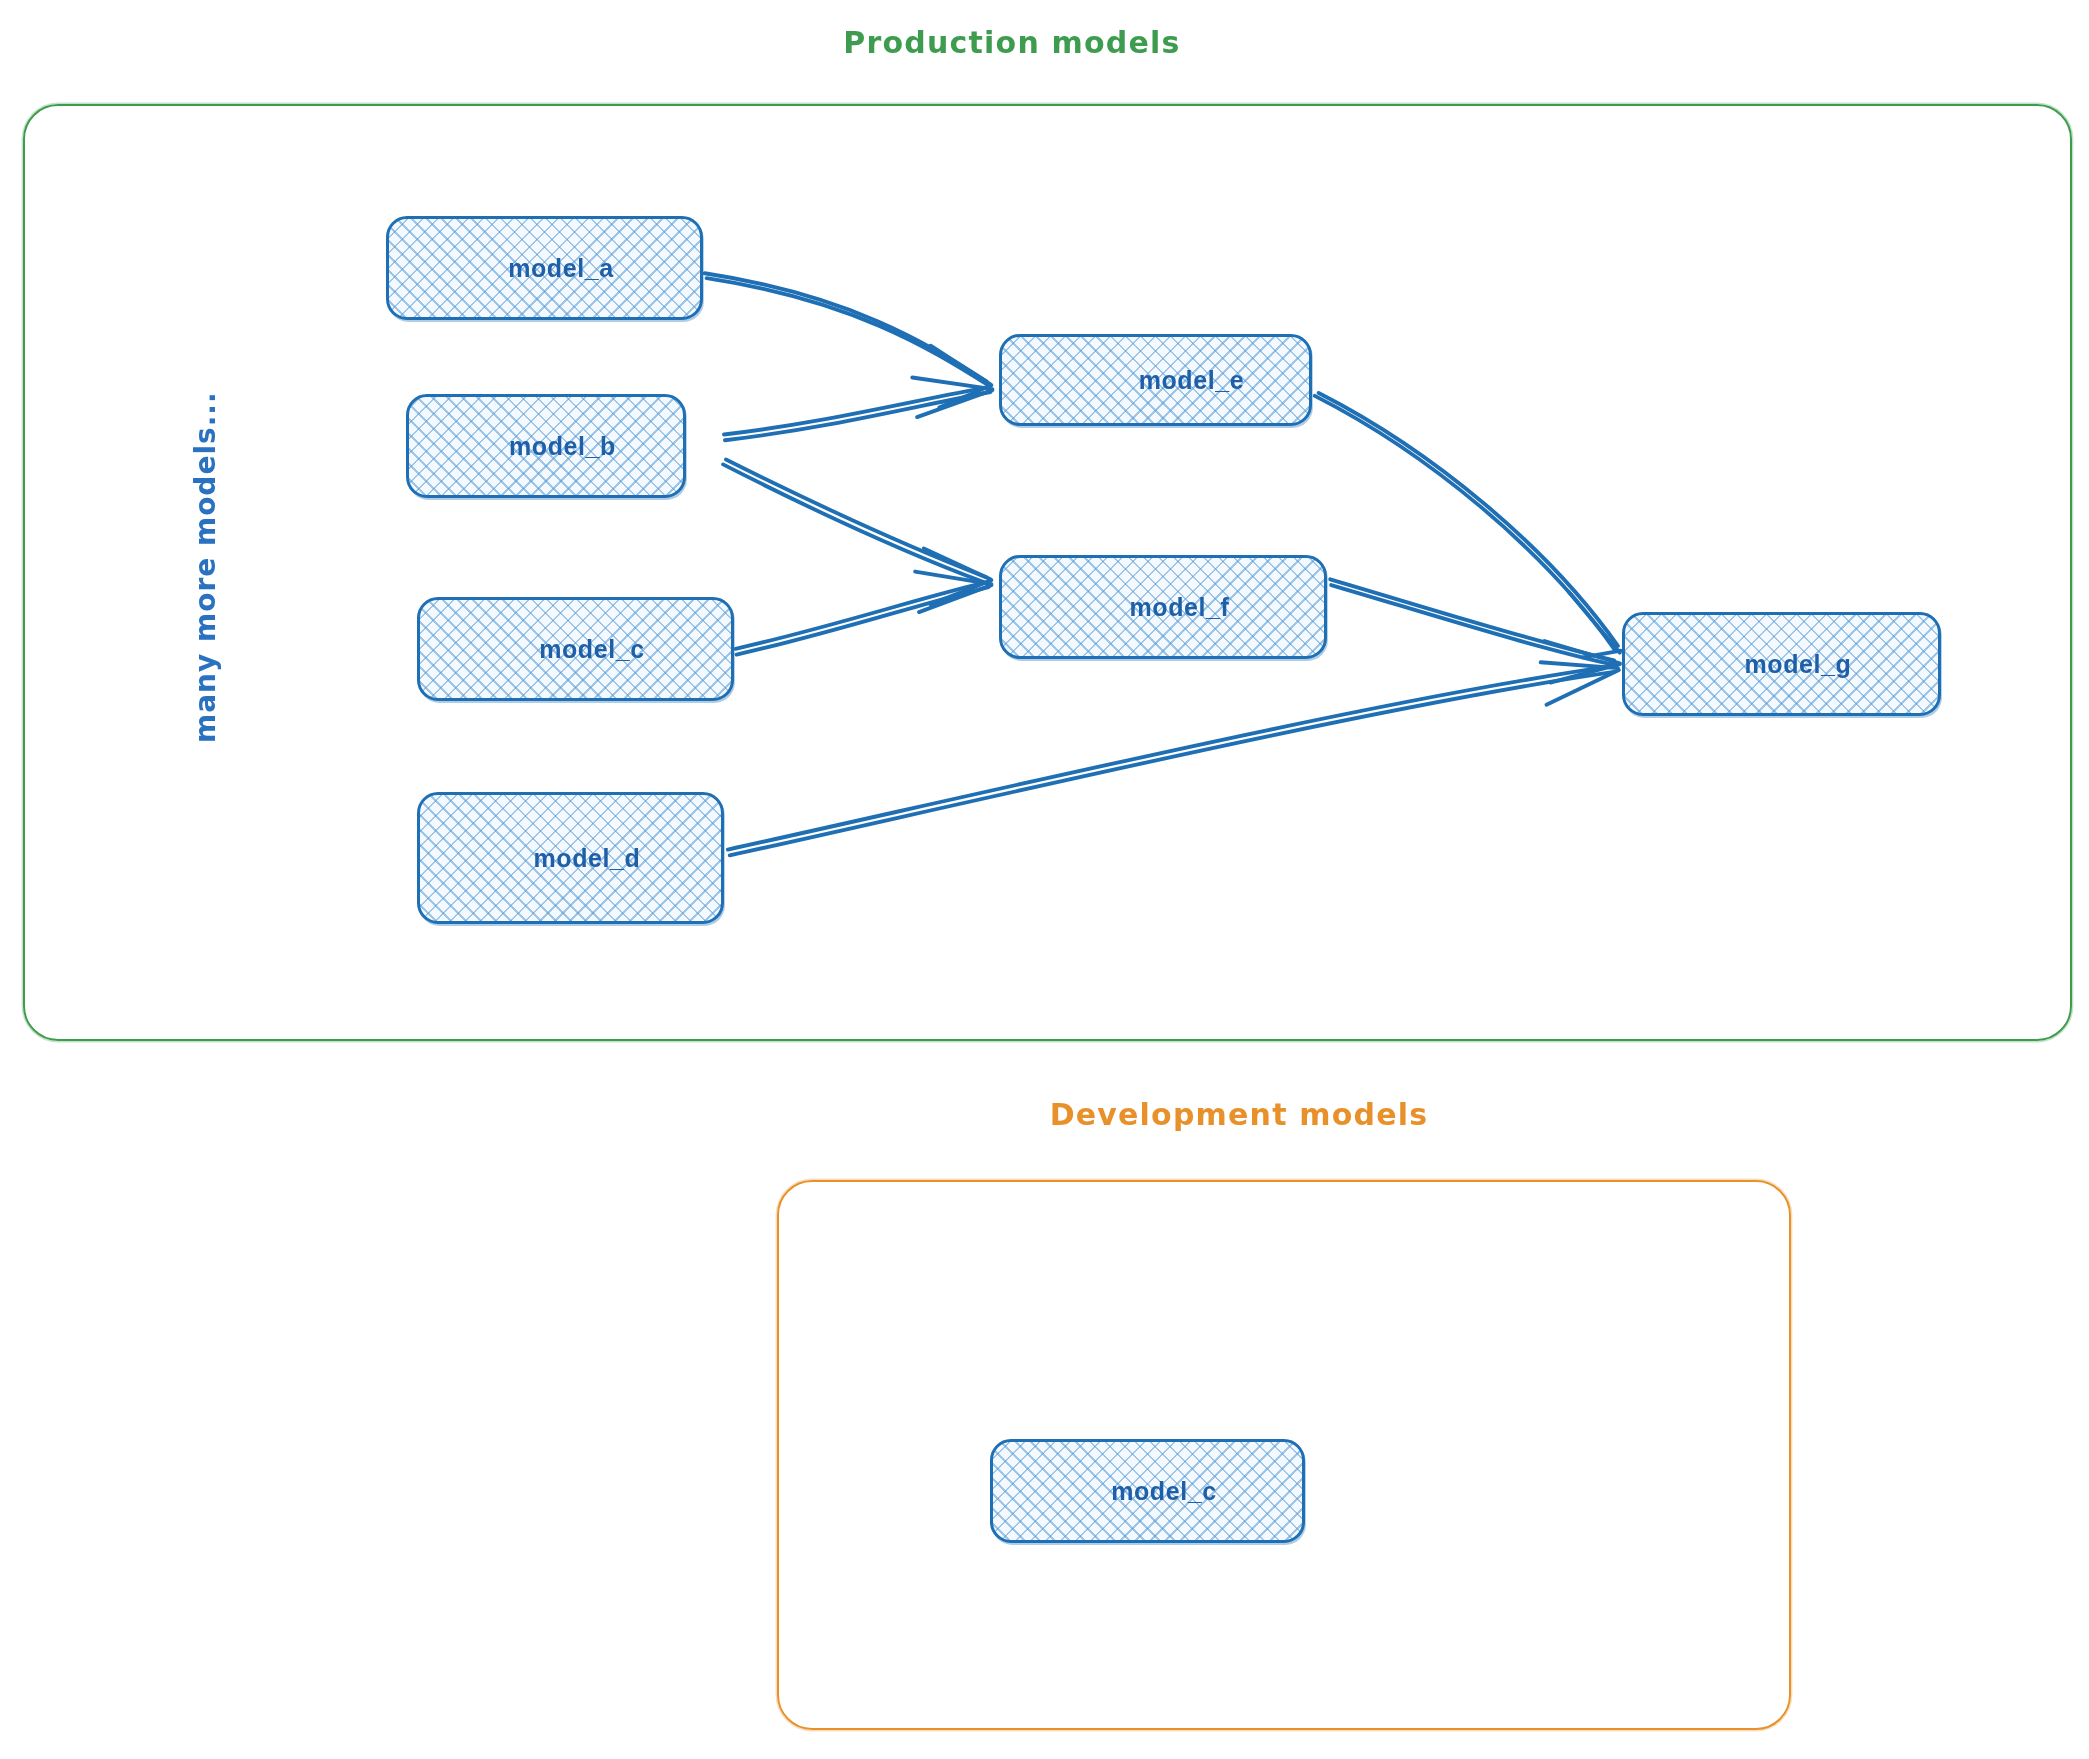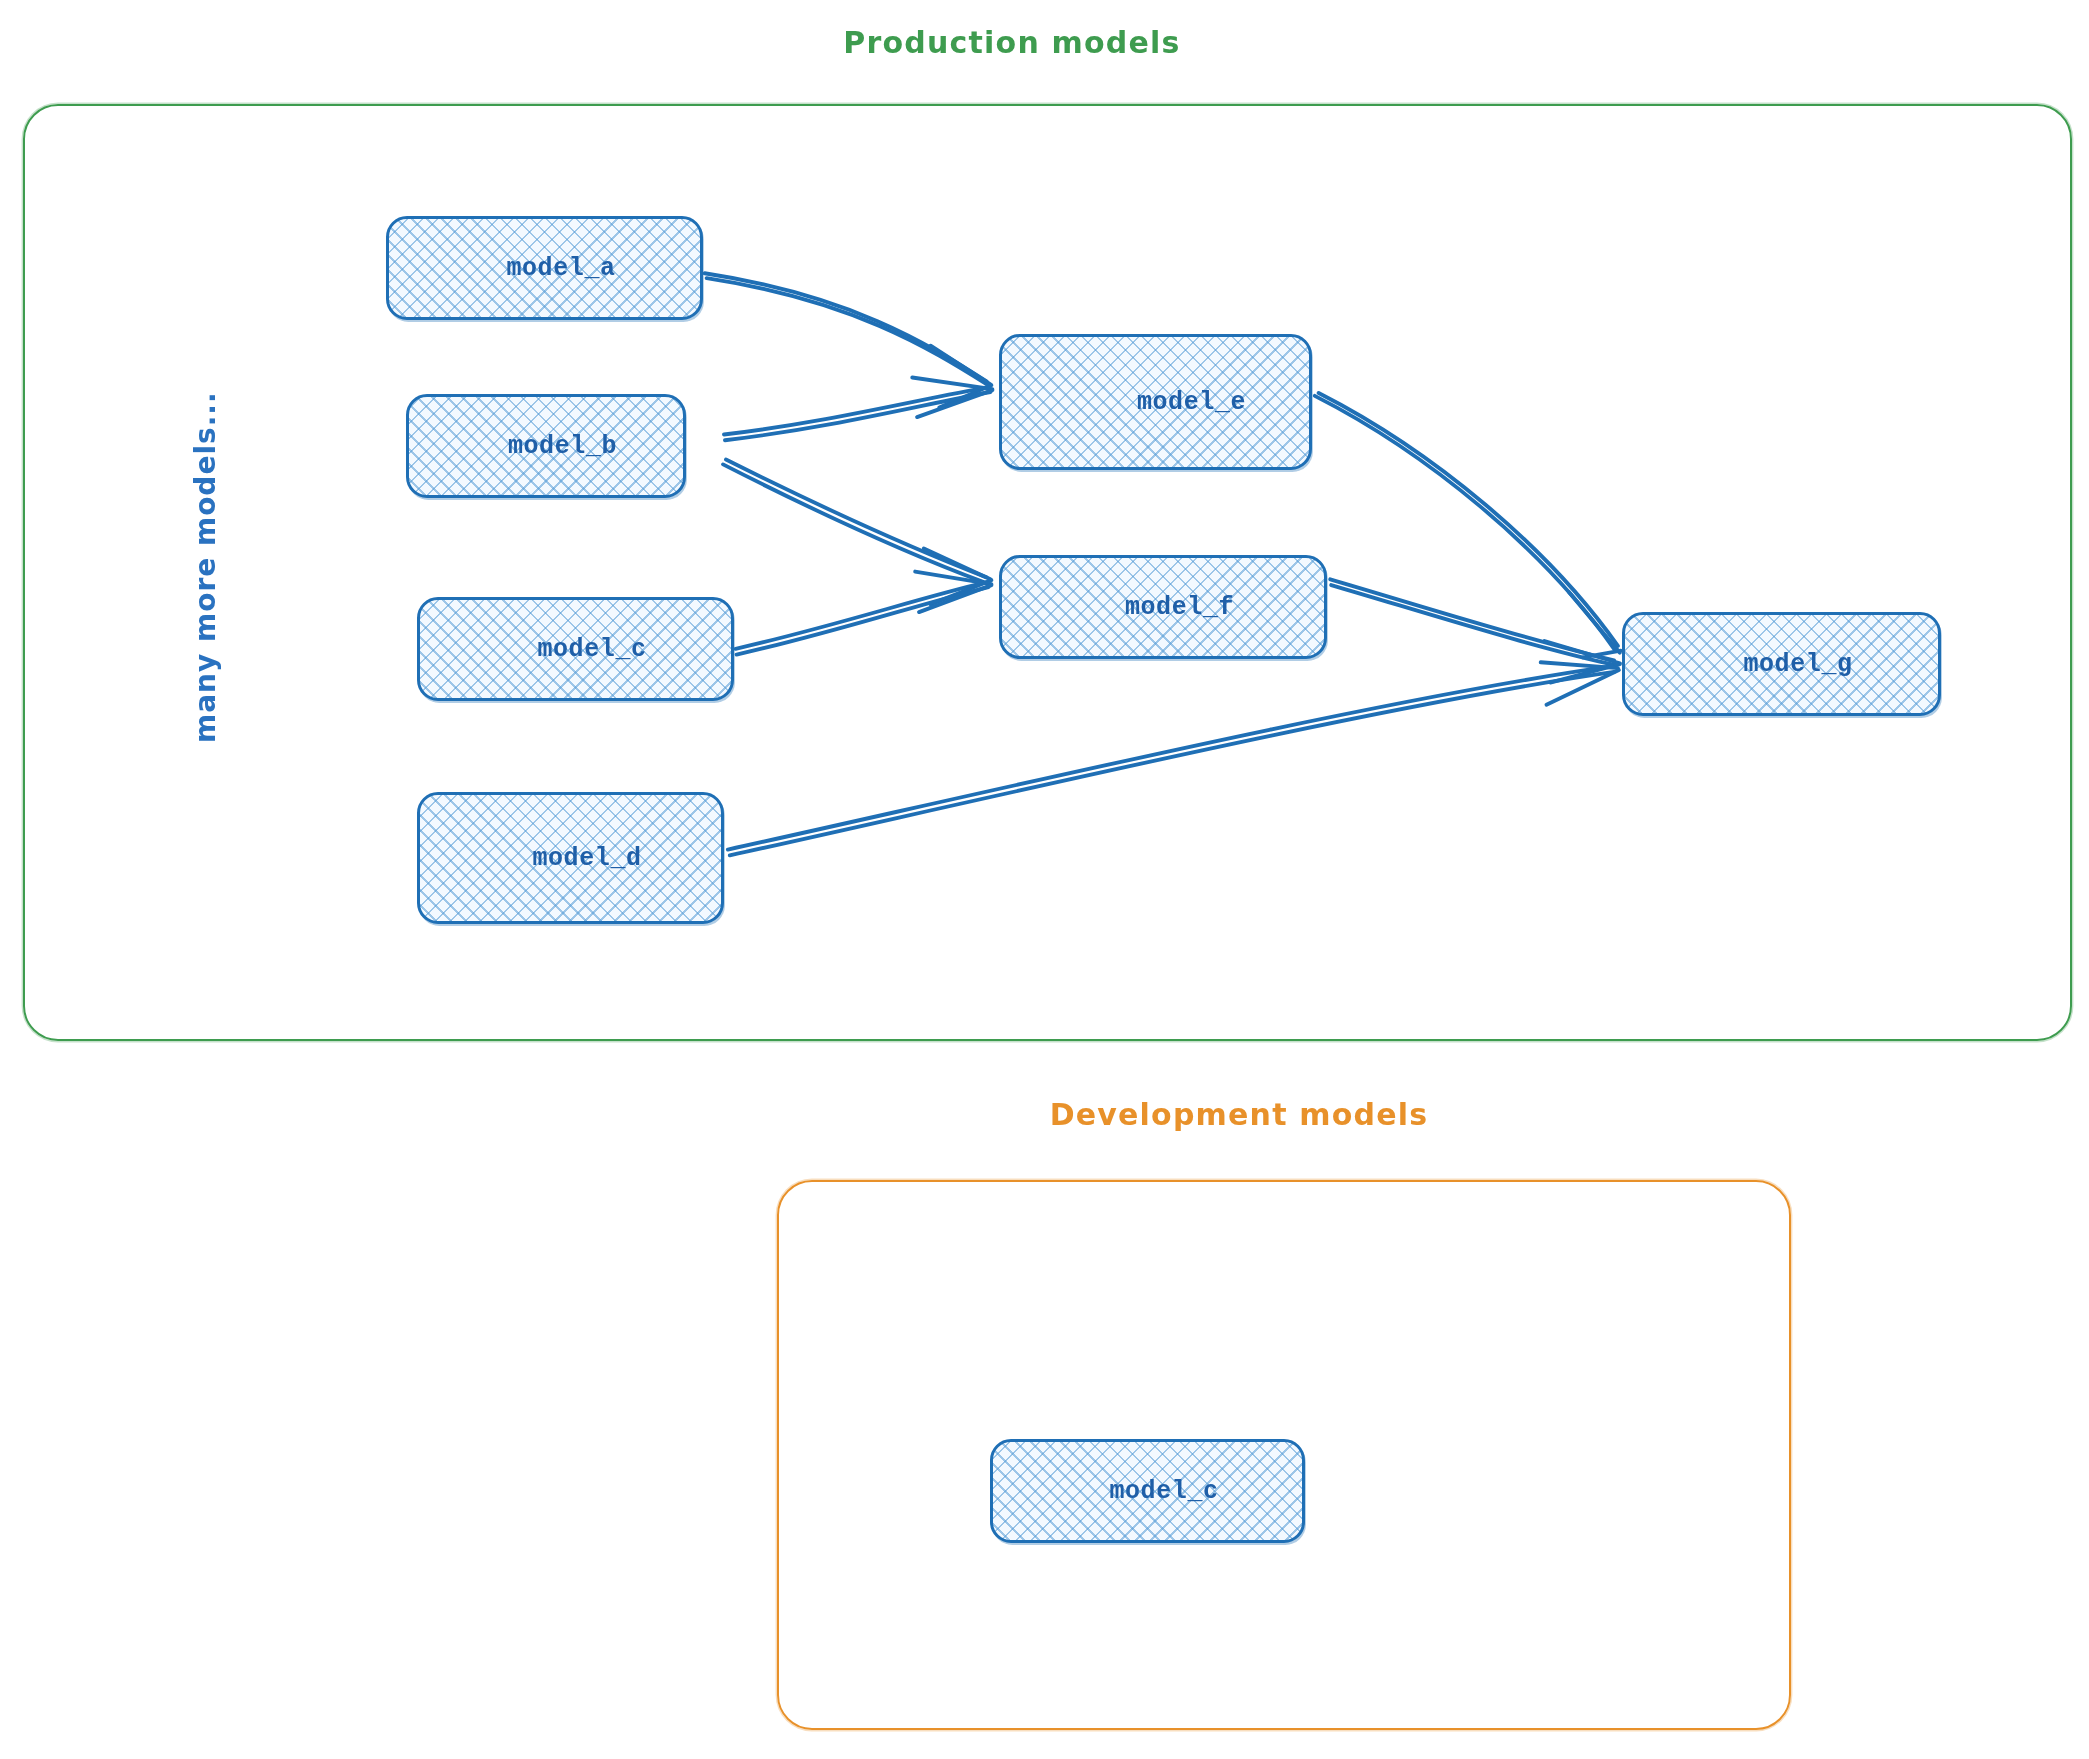--- a/index.html
+++ b/index.html
@@ -65,21 +65,21 @@
         rgba(86,156,214,0) 1.5px, rgba(86,156,214,0) 10.6px),
       repeating-linear-gradient(-45deg,
         rgba(86,156,214,0.55) 0px, rgba(86,156,214,0.55) 1.5px,
         rgba(86,156,214,0) 1.5px, rgba(86,156,214,0) 10.6px);
     display: flex;
     align-items: center;
     justify-content: center;
     box-shadow: 1.4px 2.4px 0 -0.5px rgba(31,111,181,0.35);
   }
   .node-label {
-    font-family: Liberation Mono, monospace;
+    font-family: Liberation Sans, sans-serif;
     font-size: 25px;
     font-weight: 600;
     color: #1f5fa8;
     letter-spacing: 0.6px;
     white-space: nowrap;
     pointer-events: none;
     margin-left: 33px;
   }
 
   .side-label {
@@ -173,21 +173,21 @@
   </div>
 
   <div class="node" style="left:417px; top:597px; width:317px; height:104px;">
     <span class="node-label">model_c</span>
   </div>
 
   <div class="node" style="left:417px; top:792px; width:307px; height:132px;">
     <span class="node-label">model_d</span>
   </div>
 
-  <div class="node" style="left:999px; top:334px; width:313px; height:136px;padding-left:39px;">
+  <div class="node" style="left:999px; top:334px; width:313px; height:92px;padding-left:39px;">
     <span class="node-label">model_e</span>
   </div>
 
   <div class="node" style="left:999px; top:555px; width:328px; height:104px;">
     <span class="node-label">model_f</span>
   </div>
 
   <div class="node" style="left:1622px; top:612px; width:319px; height:104px;">
     <span class="node-label">model_g</span>
   </div>

